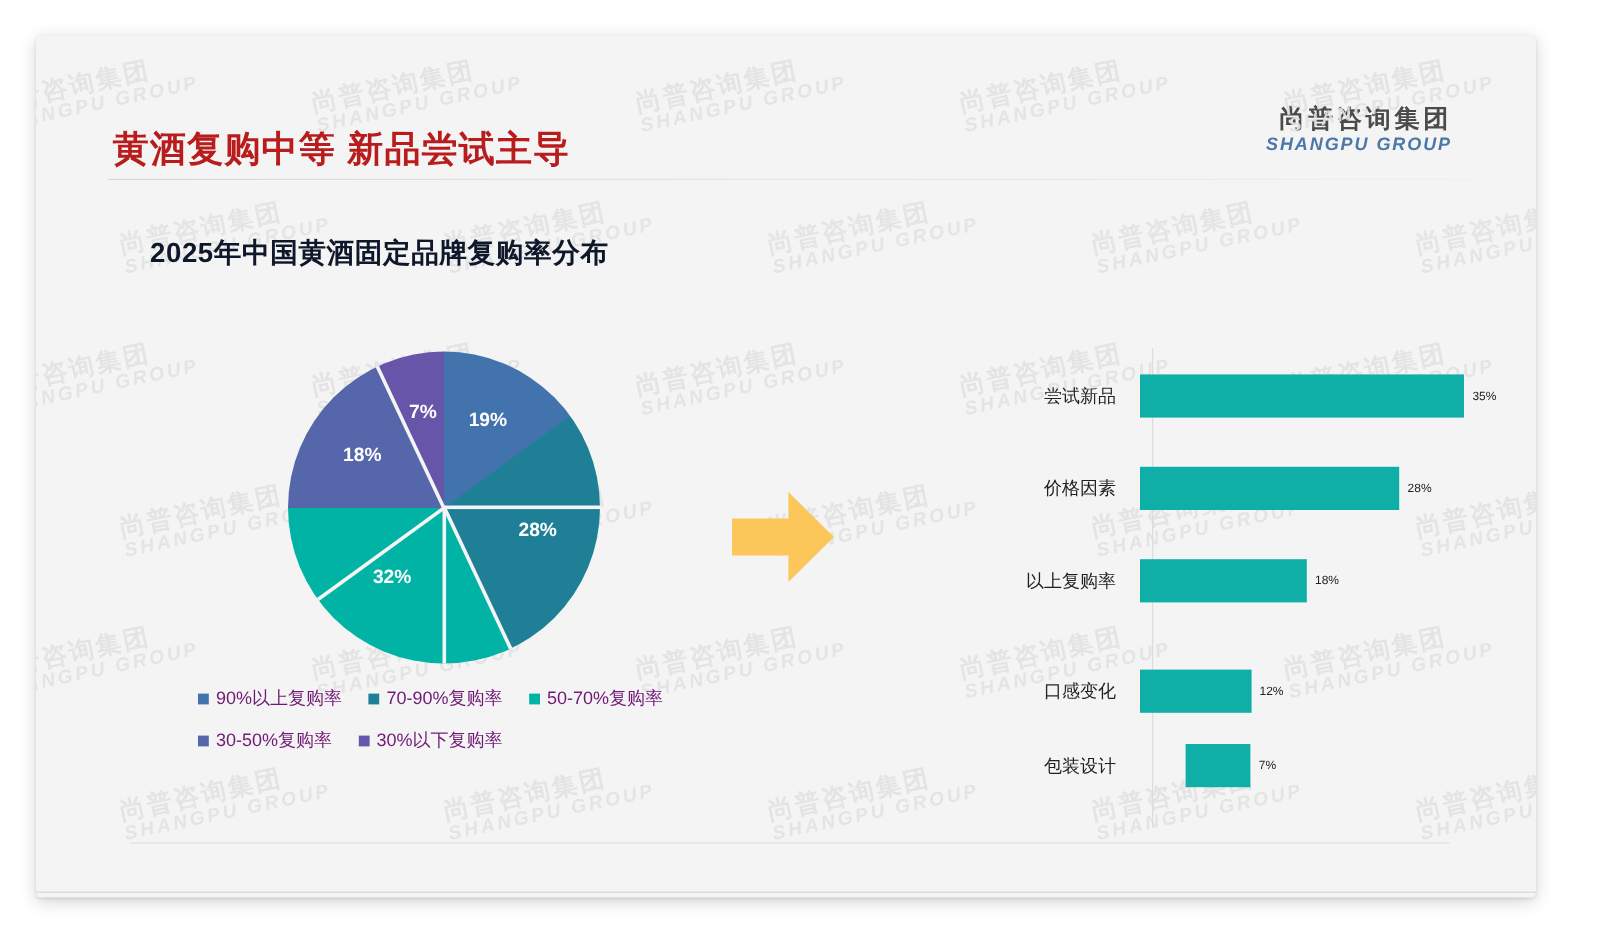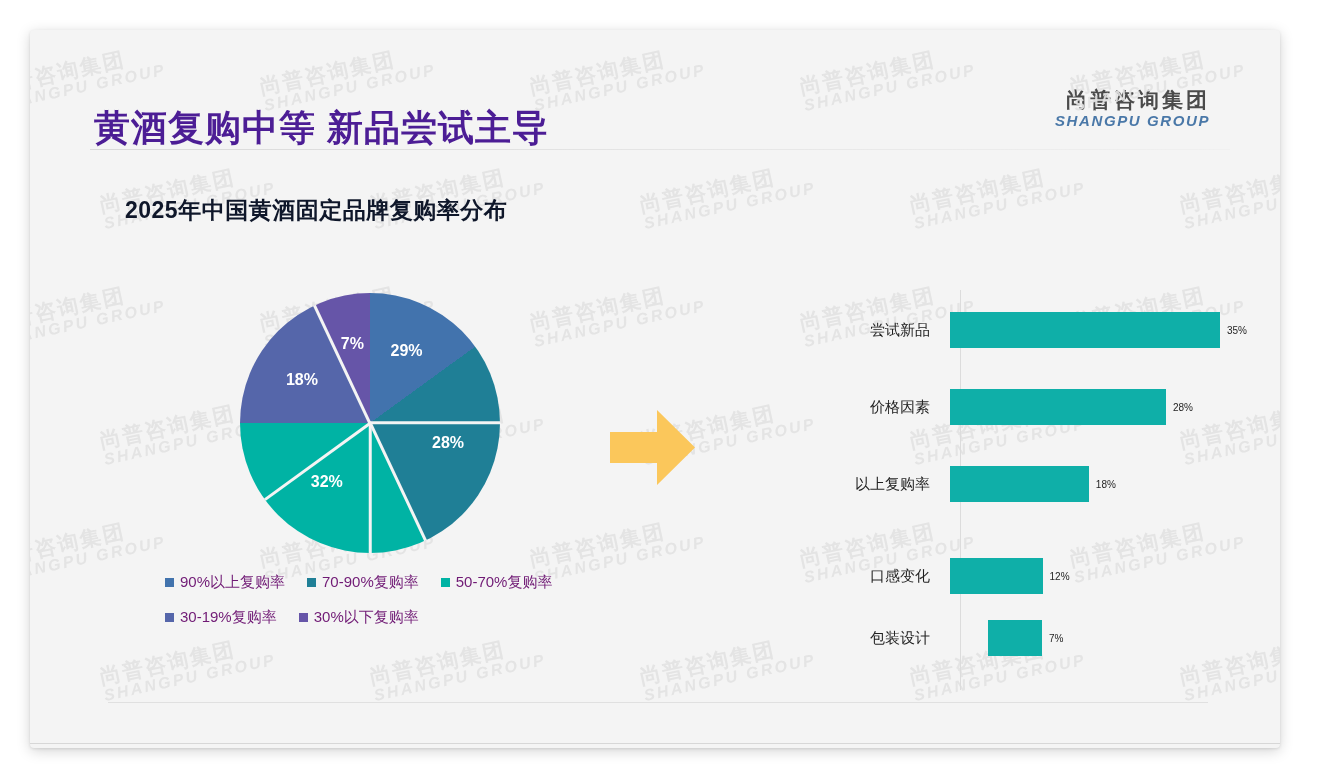--- a/index.html
+++ b/index.html
@@ -61,23 +61,23 @@
     top: 119px;
     width: 1140px;
     height: 1px;
     background: linear-gradient(to right, #d9d9d9, #e9e9e9 70%, #f0f0f0);
     z-index: 4;
   }
   .slide-title {
     position: absolute;
     left: 64px;
     top: 74px;
-    font-size: 36px;
+    font-size: 30px;
     font-weight: bold;
-    color: #4c1d95;
+    color: #b91c1c;
     letter-spacing: 1px;
     white-space: nowrap;
   }
   .logo {
     position: absolute;
     right: 70px;
     top: 58px;
     text-align: right;
   }
   .logo-cn {
@@ -403,21 +403,21 @@
     <div class="pie-wrap">
       <div class="pie" id="pie-disc" style="background: conic-gradient(rgb(66, 115, 173) 0deg, rgb(66, 115, 173) 54deg, rgb(31, 127, 150) 54deg, rgb(31, 127, 150) 154.8deg, rgb(0, 179, 164) 154.8deg, rgb(0, 179, 164) 270deg, rgb(85, 102, 170) 270deg, rgb(85, 102, 170) 334.8deg, rgb(102, 85, 168) 334.8deg, rgb(102, 85, 168) 360deg);"></div>
       <div id="pie-seps">
           <div class="pie-sep" style="transform: translateX(-50%) rotate(0deg);"></div>
           <div class="pie-sep" style="transform: translateX(-50%) rotate(54deg);"></div>
           <div class="pie-sep" style="transform: translateX(-50%) rotate(154.8deg);"></div>
           <div class="pie-sep" style="transform: translateX(-50%) rotate(270deg);"></div>
           <div class="pie-sep" style="transform: translateX(-50%) rotate(334.8deg);"></div>
         </div>
       <div id="pie-labels">
-          <div class="pie-label" style="left: 166.592px; top: 58.1849px;">29%</div>
+          <div class="pie-label" style="left: 166.592px; top: 58.1849px;">19%</div>
           <div class="pie-label" style="left: 208.068px; top: 150.044px;">28%</div>
           <div class="pie-label" style="left: 86.8124px; top: 189px;">32%</div>
           <div class="pie-label" style="left: 61.9472px; top: 86.8124px;">18%</div>
           <div class="pie-label" style="left: 112.418px; top: 51.3411px;">7%</div>
         </div>
     </div>
 
     <div class="legend">
       <div class="legend-row" id="legend-row-1">
           <div class="legend-item">
@@ -429,21 +429,21 @@
             <span class="legend-text">70-90%复购率</span>
           </div>
           <div class="legend-item">
             <span class="legend-swatch" style="background: rgb(0, 179, 164);"></span>
             <span class="legend-text">50-70%复购率</span>
           </div>
         </div>
       <div class="legend-row" id="legend-row-2">
           <div class="legend-item">
             <span class="legend-swatch" style="background: rgb(85, 102, 170);"></span>
-            <span class="legend-text">30-19%复购率</span>
+            <span class="legend-text">30-50%复购率</span>
           </div>
           <div class="legend-item">
             <span class="legend-swatch" style="background: rgb(102, 85, 168);"></span>
             <span class="legend-text">30%以下复购率</span>
           </div>
         </div>
     </div>
   </div>
 
   <div class="arrow">

